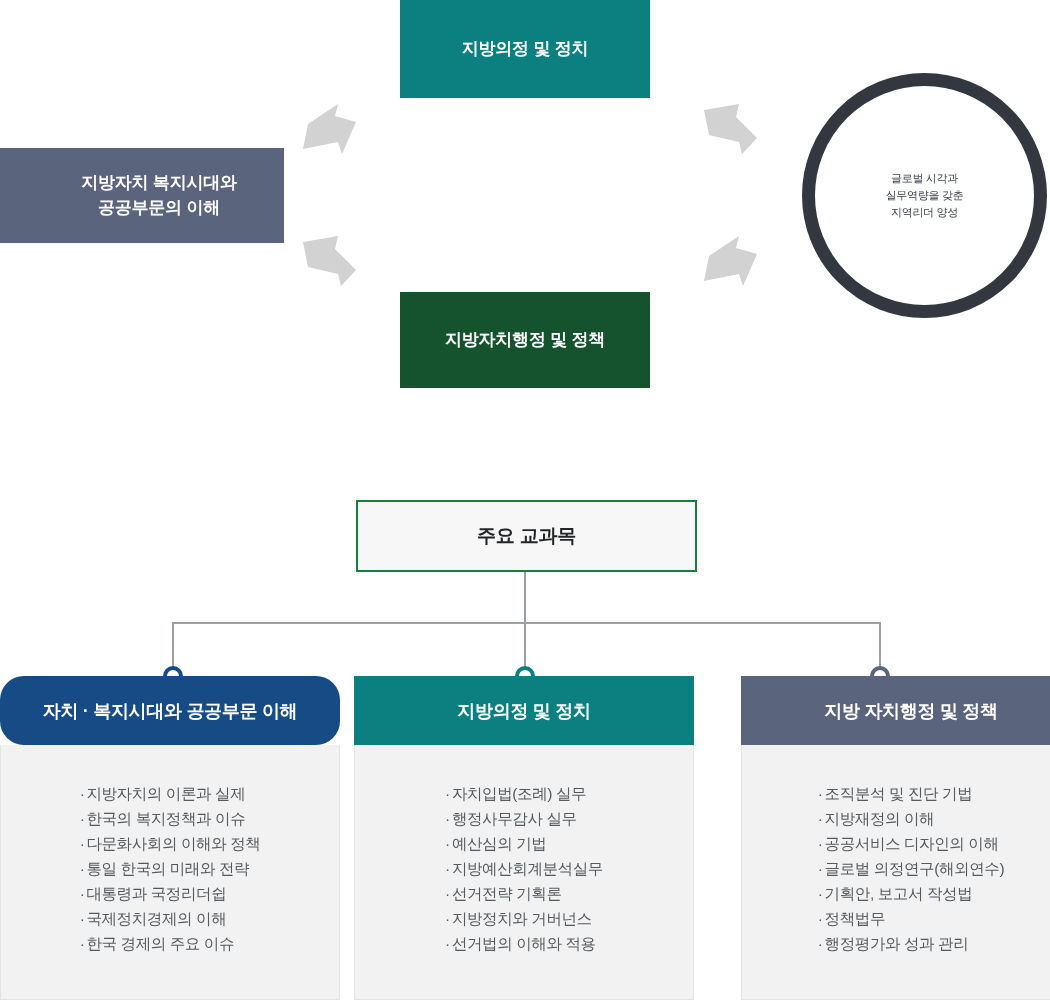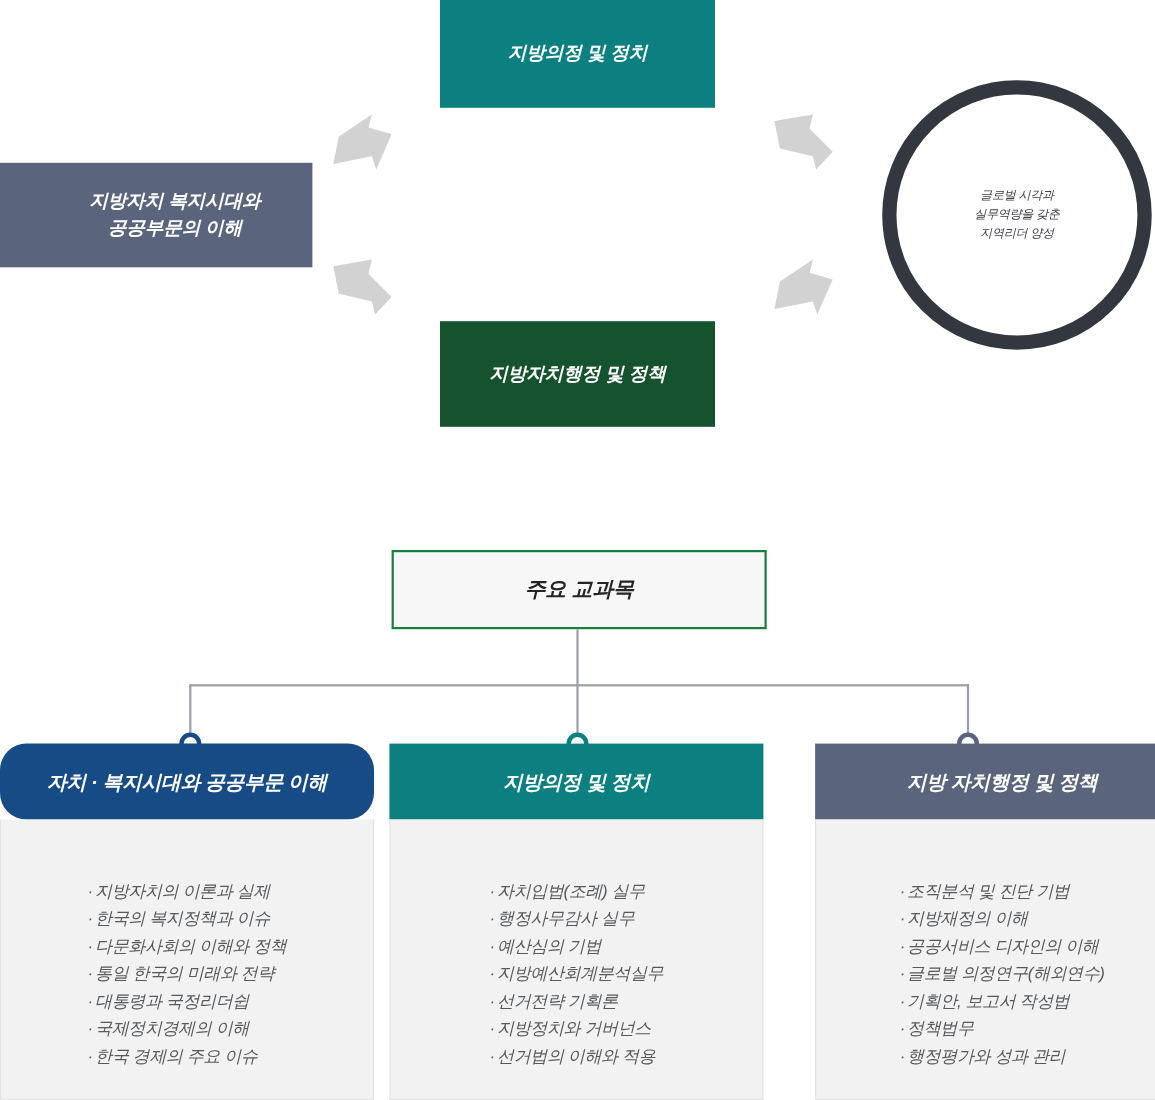--- a/index.html
+++ b/index.html
@@ -15,21 +15,20 @@
     font-family: "Liberation Sans", "DejaVu Sans", sans-serif;
     -webkit-font-smoothing: antialiased;
   }
 
   .stage {
     position: absolute;
     left: 0;
     top: 0;
     width: 1050px;
     height: 1000px;
-    font-style: italic;
   }
 
   
   .cycle-box {
     position: absolute;
     display: flex;
     align-items: center;
     justify-content: center;
     text-align: center;
     color: #ffffff;
@@ -176,21 +175,21 @@
     border-top: none;
     display: flex;
     flex-direction: column;
     align-items: center;
     justify-content: flex-start;
     padding-top: 36px;
   }
 
   .course-list {
     list-style: none;
-    margin: 17px;
+    margin: 0;
     padding: 0;
     display: inline-block;
     text-align: left;
   }
 
   .course-item {
     color: #555a5f;
     font-size: 15.5px;
     line-height: 25px;
     letter-spacing: -0.4px;

